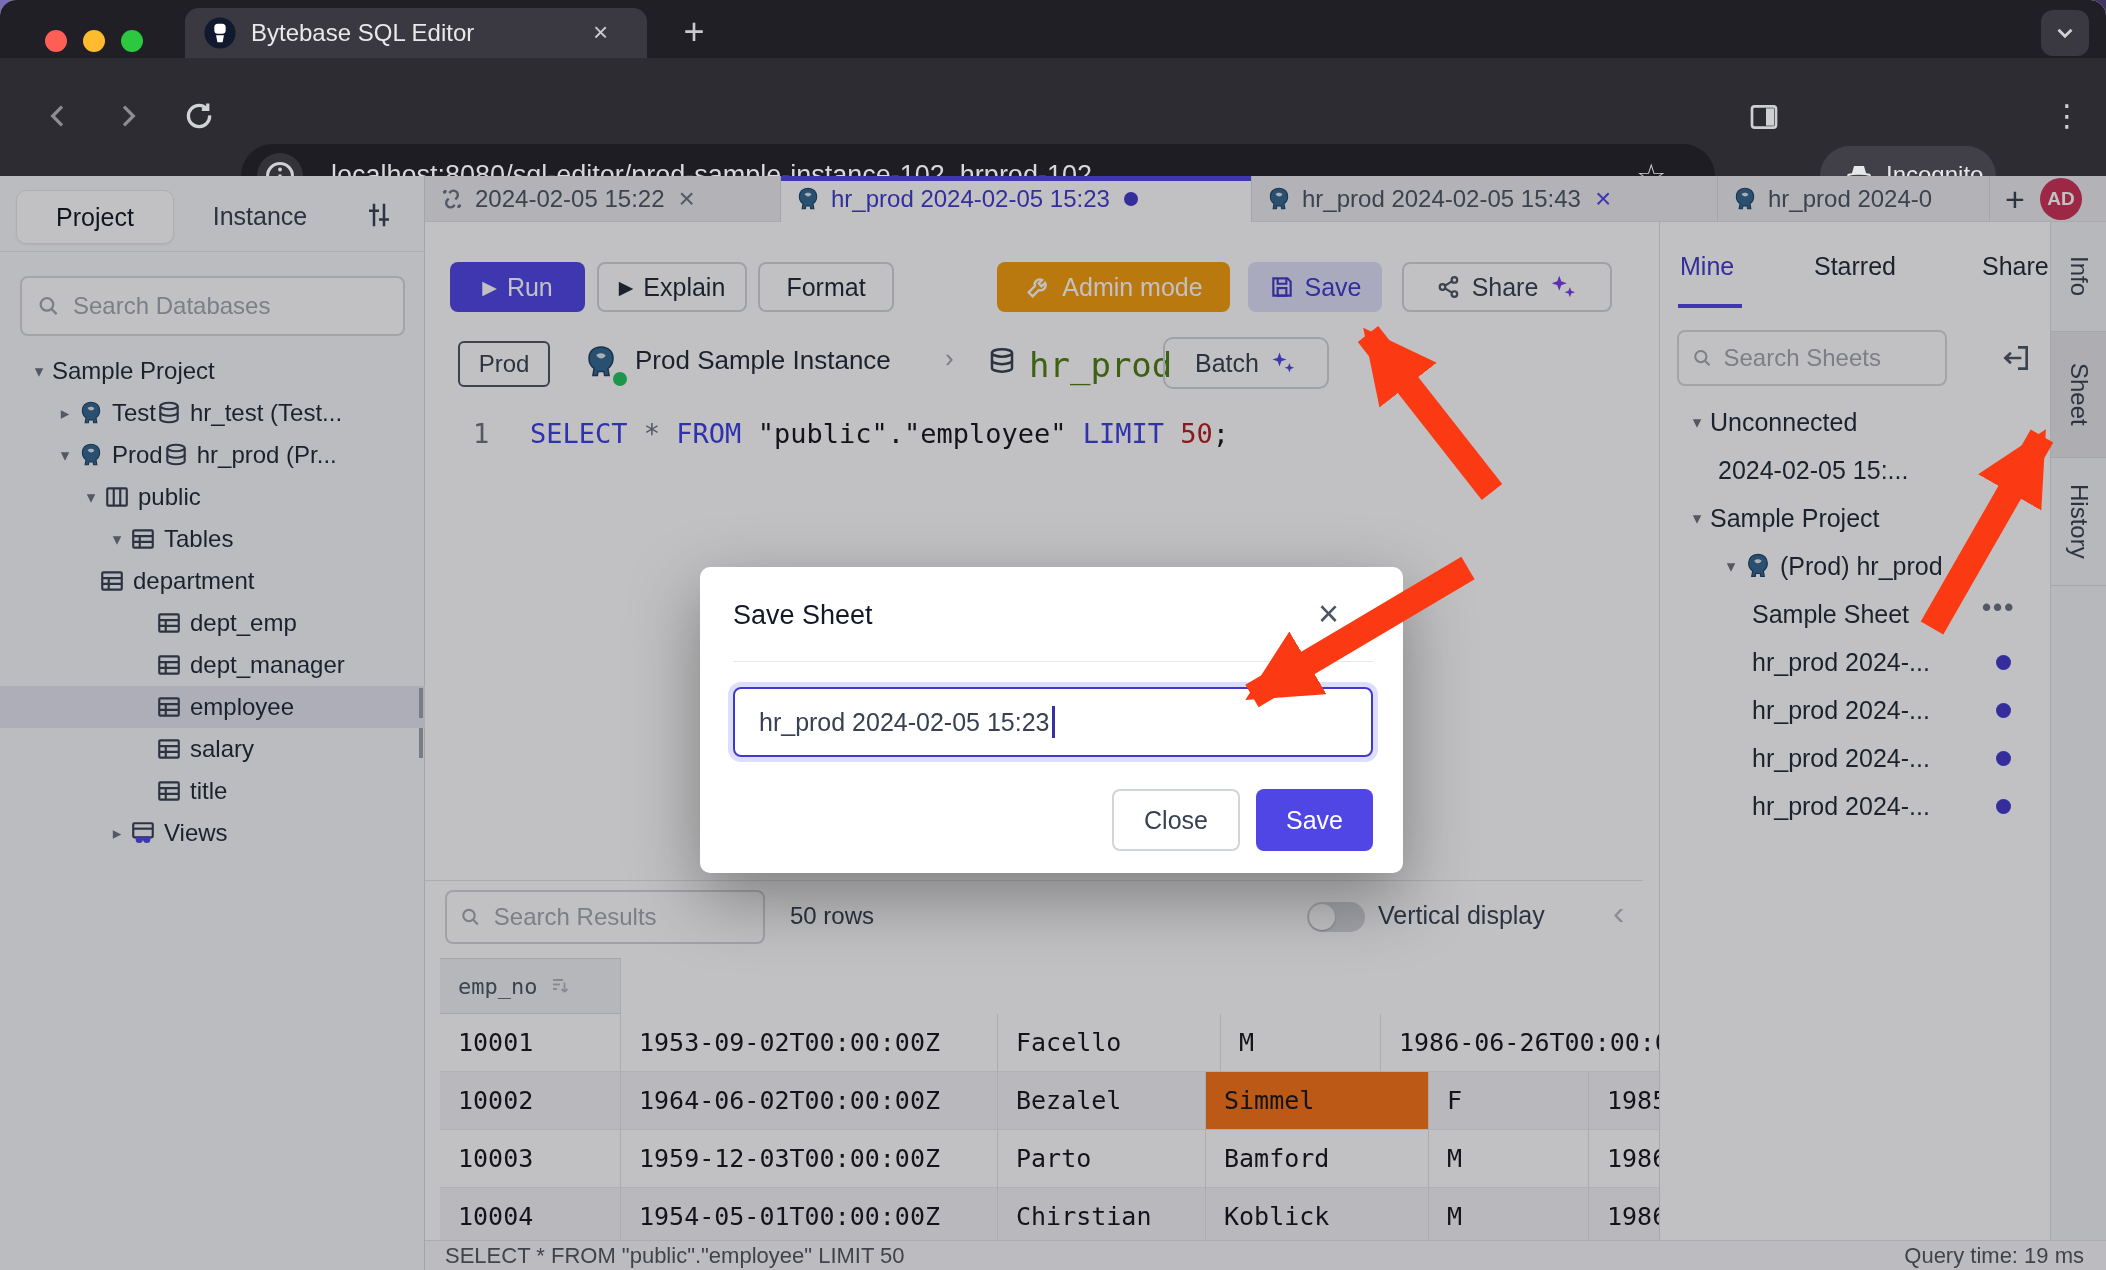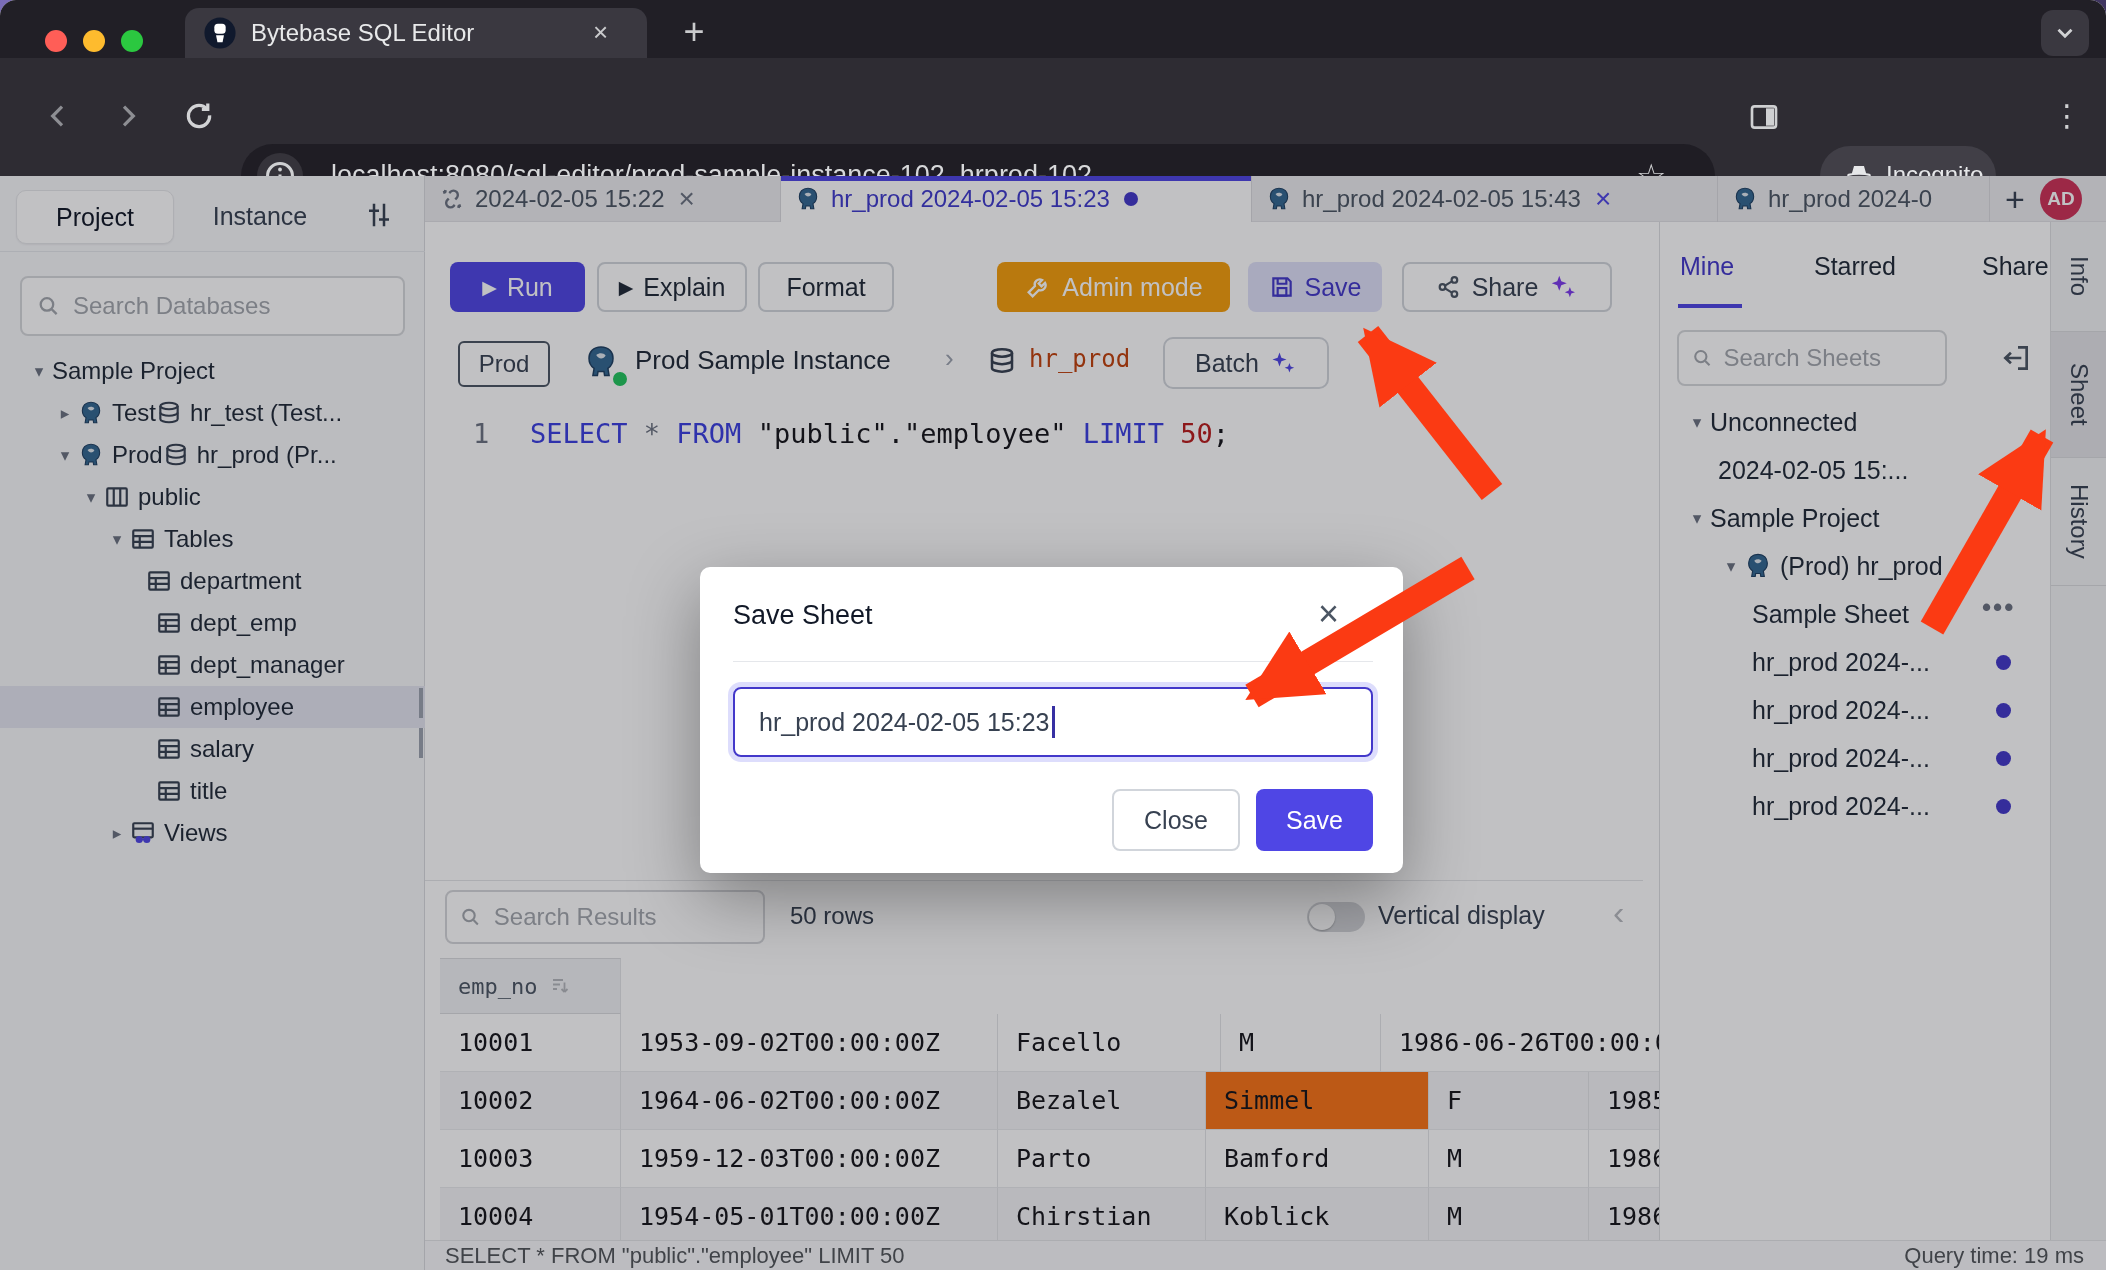--- a/index.html
+++ b/index.html
@@ -242,21 +242,21 @@
             <div class="tree-row" style="top: 342px; padding-left: 104px;">
               <span class="caret">▾</span>
               <span class="ico tico" style="height: 26px; width: 26px;">
                 <svg viewBox="0 0 24 24" fill="none" stroke="#374151" stroke-width="2">
                   <rect x="3" y="4" width="18" height="16" rx="1"></rect>
                   <path d="M3 9.3h18M3 14.6h18M9 9.3V20"></path>
                 </svg>
               </span>
               <span>Tables</span>
             </div>
-            <div class="tree-row" style="top: 384px; padding-left: 120px;">
+            <div class="tree-row" style="top: 384px; padding-left: 73px;">
               <span class="caret"></span>
               <span class="ico tico" style="height: 26px; width: 26px;">
                 <svg viewBox="0 0 24 24" fill="none" stroke="#374151" stroke-width="2">
                   <rect x="3" y="4" width="18" height="16" rx="1"></rect>
                   <path d="M3 9.3h18M3 14.6h18M9 9.3V20"></path>
                 </svg>
               </span>
               <span>department</span>
             </div>
             <div class="tree-row" style="top: 426px; padding-left: 130px;">
@@ -436,21 +436,21 @@
       <span class="abs" style="left:186px;top:48px;width:14px;height:14px;border-radius:50%;background:#22c55e;border:2px solid #fff"></span>
       <span class="abs" style="left:210px;top:23px;font-size:26px;color:#1f2937">Prod Sample Instance</span>
       <span class="abs" style="left:520px;top:21px;font-size:26px;color:#9ca3af">›</span>
       <span class="ico" style="width:30px;height:30px;position:absolute;left:562px;top:24px;color:#374151">
         <svg viewBox="0 0 24 24" fill="none" stroke="currentColor" stroke-width="2">
               <ellipse cx="12" cy="5.5" rx="8" ry="3"></ellipse>
               <path d="M4 5.5v6c0 1.7 3.6 3 8 3s8-1.3 8-3v-6"></path>
               <path d="M4 11.5v6c0 1.7 3.6 3 8 3s8-1.3 8-3v-6"></path>
             </svg>
           </span>
-      <span class="abs mono" style="left:604px;top:23px;font-size:24px;color:#c2410c">hr_prod</span>
+      <span class="abs mono" style="left:604px;top:23px;font-size:34px;color:#4d7c0f">hr_prod</span>
       <div class="abs" style="left:738px;top:15px;width:166px;height:52px;border:2px solid #d1d5db;border-radius:10px;box-sizing:border-box;display:flex;align-items:center;justify-content:center;gap:10px;font-size:25px;color:#374151">
         <span>Batch</span>
         <span class="ico" style="width:28px;height:28px">
           <svg viewBox="0 0 24 24">
                 <g fill="#4f46e5">
                   <path d="M9 3l1.6 4.4L15 9l-4.4 1.6L9 15l-1.6-4.4L3 9l4.4-1.6z"></path>
                   <path d="M17.5 12l1.1 3 3 1.1-3 1.1-1.1 3-1.1-3-3-1.1 3-1.1z"></path>
                 </g>
               </svg>
             </span>

